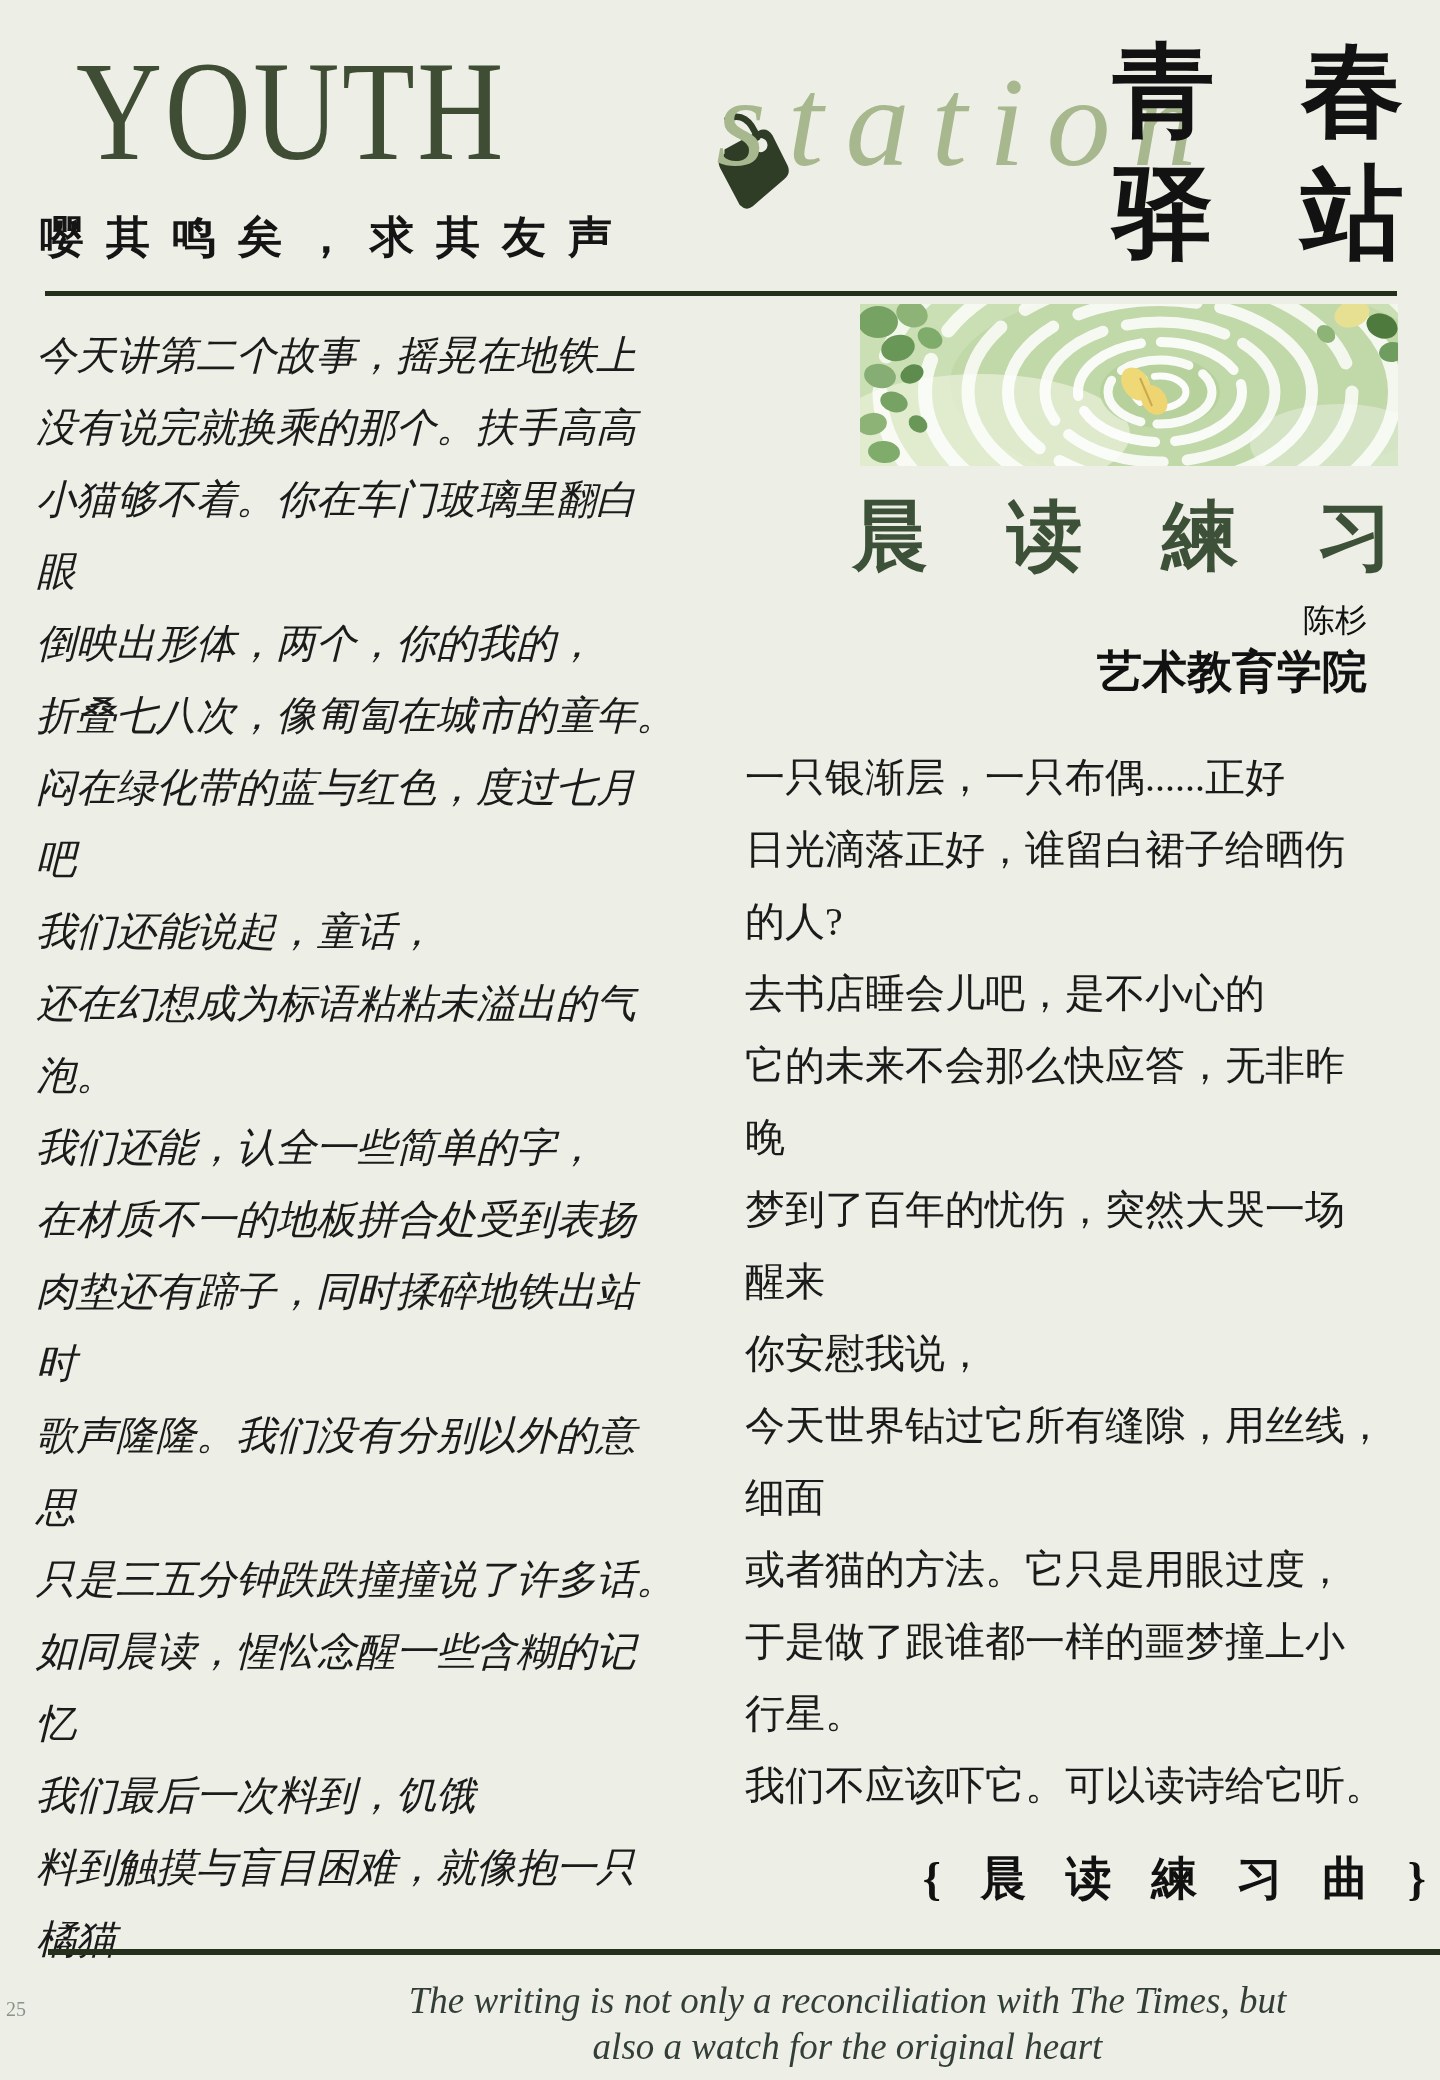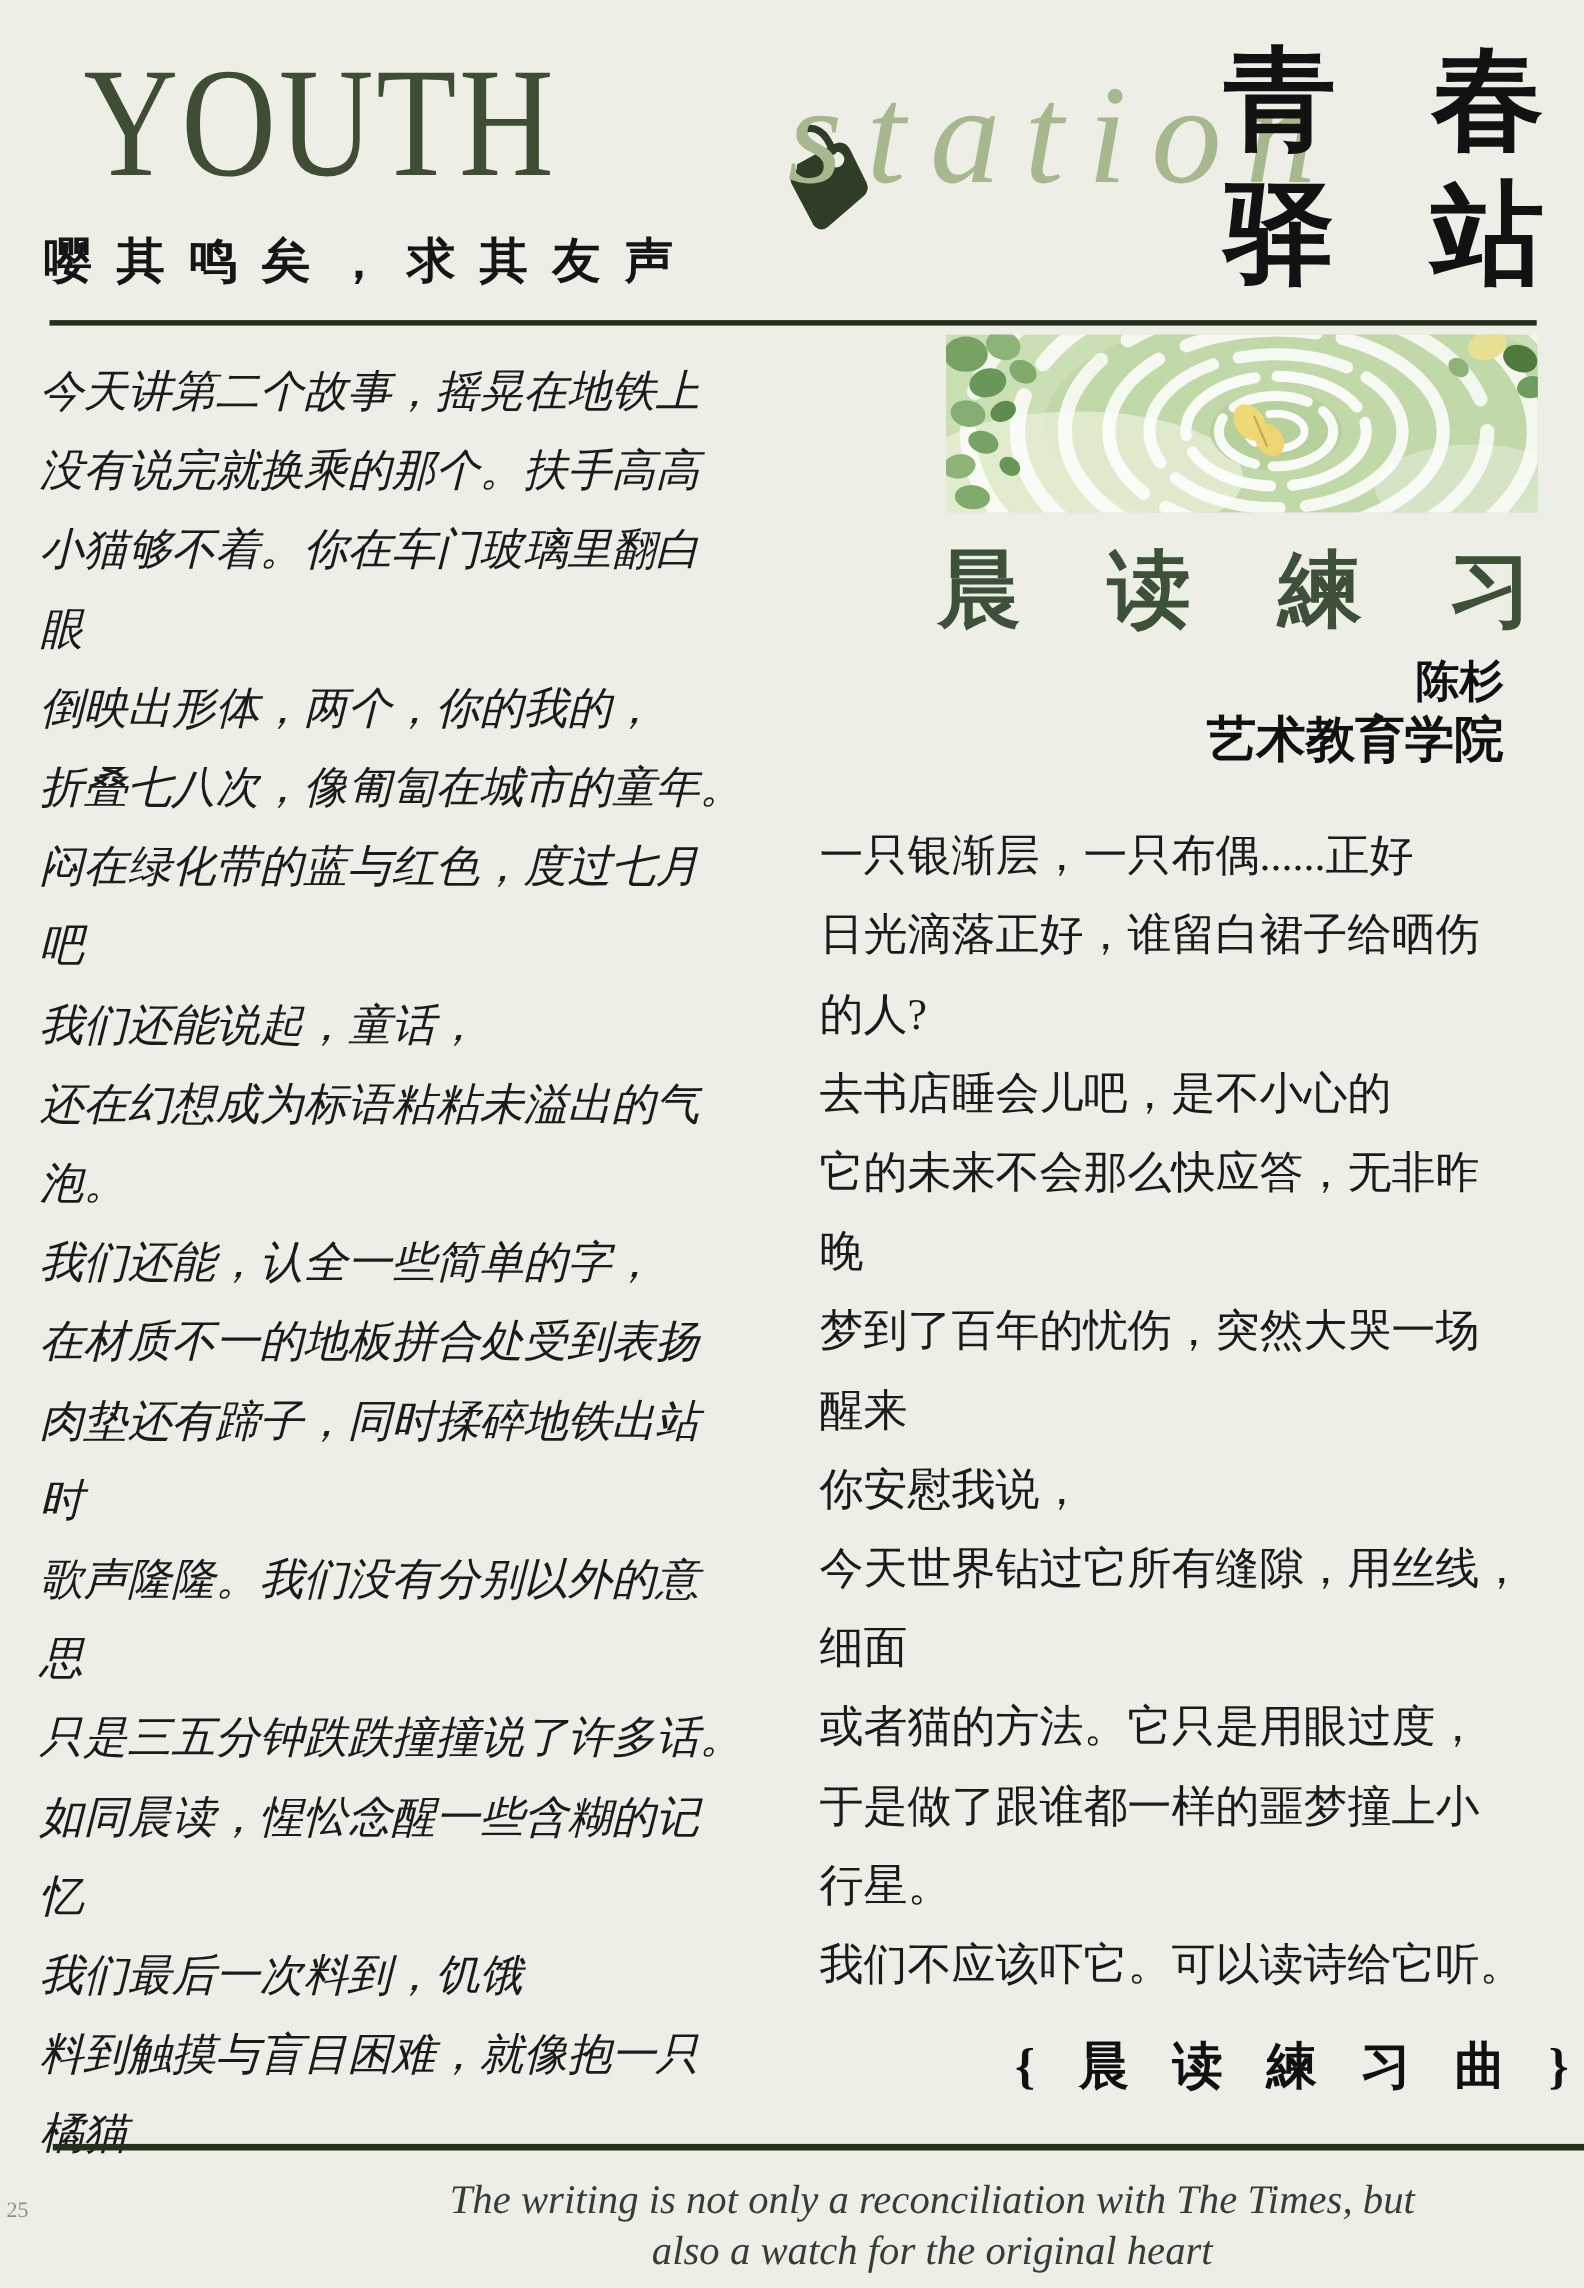--- a/index.html
+++ b/index.html
@@ -24,21 +24,21 @@
   .col-left{position:absolute;left:36px;top:320px;width:516px;}
   .col-left .poem-line{height:72px;font-size:40px;line-height:72px;color:#1b1b1b;white-space:nowrap;font-style:italic;}
   .col-right-lines{position:absolute;left:745px;top:742px;width:695px;}
   .col-right-lines .poem-line{height:72px;font-size:40px;line-height:72px;color:#1b1b1b;white-space:nowrap;}
 
   
   .art-image{position:absolute;left:860px;top:304px;width:538px;height:162px;}
   .art-title{position:absolute;left:852px;top:486px;width:560px;text-align:center;
              font-size:76px;font-weight:700;color:#3d5138;letter-spacing:30px;white-space:nowrap;}
   .byline{position:absolute;left:745px;top:594px;width:622px;text-align:right;color:#111;}
-  .byline .author{font-size:40px;font-weight:700;line-height:52px;}
+  .byline .author{font-size:32px;font-weight:400;line-height:52px;}
   .byline .affiliation{font-size:45px;font-weight:700;line-height:52px;}
 
   .end-caption{position:absolute;left:745px;top:1848px;width:695px;text-align:right;
                font-size:46px;font-weight:700;color:#111;letter-spacing:14px;white-space:nowrap;}
 
   
   .rule-bottom{position:absolute;left:48px;top:1949px;width:1392px;height:6px;background:#22301c;}
   .footer-script{position:absolute;left:255px;top:1978px;width:1185px;text-align:center;
                  font-style:italic;color:#333e38;}
   .footer-script .fs1{font-size:37px;line-height:46px;}

